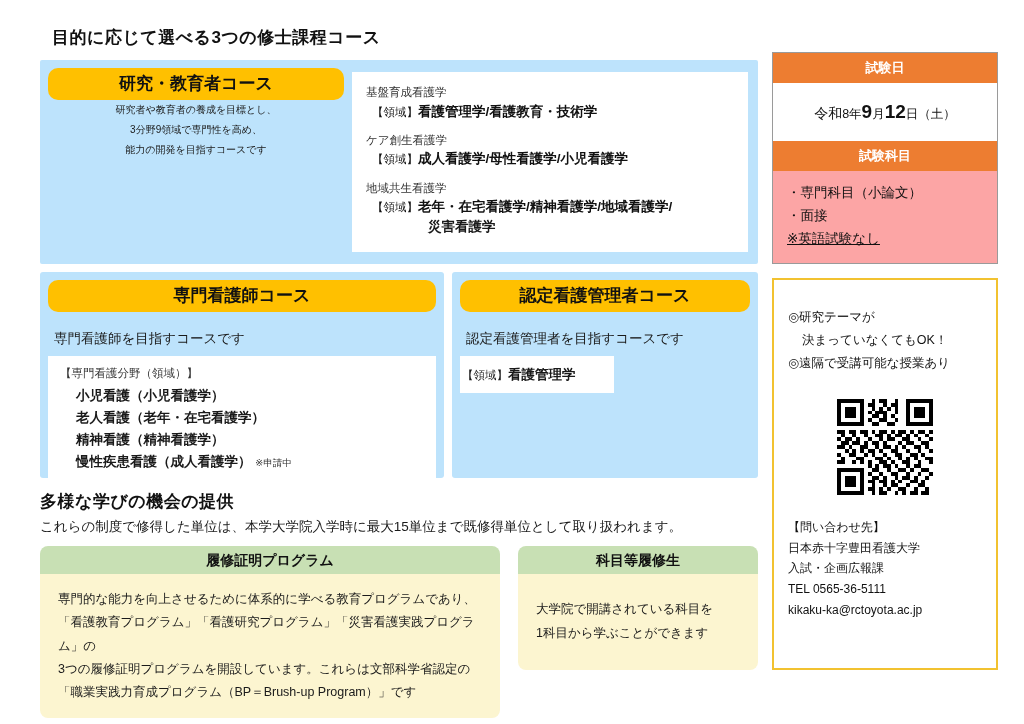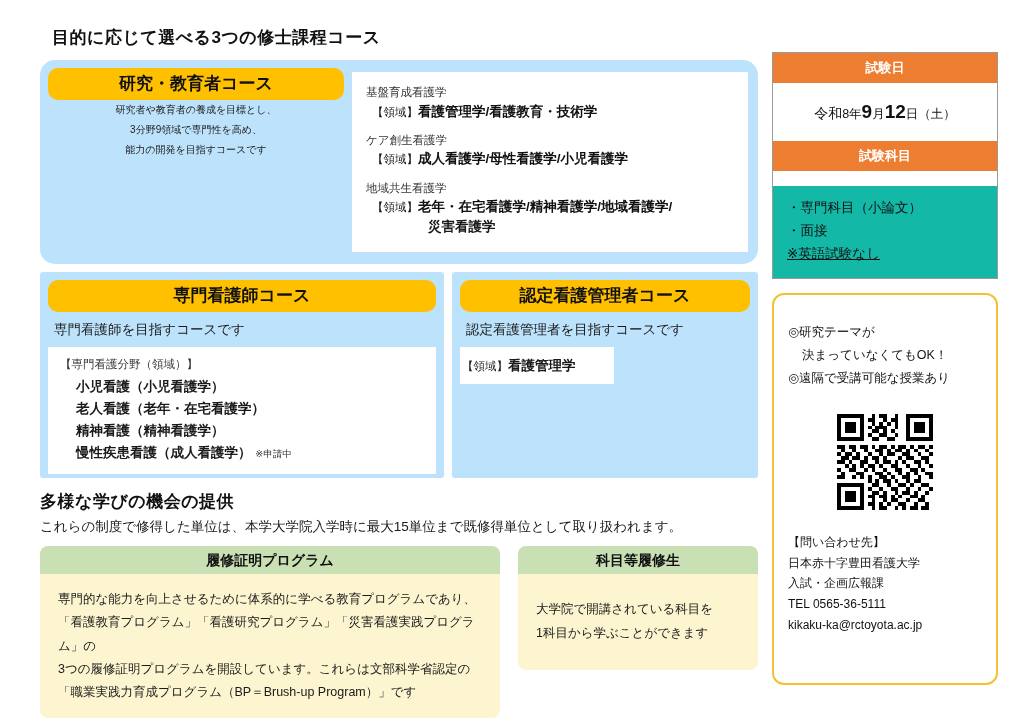--- a/index.html
+++ b/index.html
@@ -42,21 +42,21 @@
   .section-sub {
     font-size: 13.5px;
     color: #1a1a1a;
     margin: 0 0 10px 0;
     line-height: 1.45;
   }
 
   
   .blue-panel {
     background: #bde3fc;
-    border-radius: 15px;
+    border-radius: 2px;
     position: relative;
     padding: 0;
   }
   .panel-a {
     height: 204px;
     margin-bottom: 8px;
   }
   .panel-b {
     height: 206px;
     display: flex;
@@ -135,21 +135,21 @@
   }
   .courseC {
     width: 306px;
     background: #bde3fc;
     border-radius: 3px;
     position: relative;
   }
   .inner-pad { padding: 8px; }
   .course-lead {
     font-size: 13.5px;
-    padding: 9px 4px 8px 6px;
+    padding: 18px 4px 8px 6px;
     color: #1a1a1a;
   }
   .white-card {
     background: #ffffff;
     padding: 10px 12px;
   }
   .spec-head {
     font-size: 11.5px;
     color: #333;
     margin-bottom: 4px;
@@ -236,33 +236,32 @@
     color: #111;
   }
   .exam-date .big {
     font-size: 19px;
     font-weight: bold;
   }
   .exam-date .sm {
     font-size: 12.5px;
   }
   .exam-sub {
-    background: #14b8a6;
+    background: #fca5a5;
     padding: 10px 12px 12px 14px;
     font-size: 13.5px;
     line-height: 1.72;
     color: #111;
-    margin-top: 15px;
   }
   .underline-note { text-decoration: underline; }
 
   .info-box {
     margin-top: 14px;
     border: 2px solid #f2c230;
-    border-radius: 12px;
+    border-radius: 0;
     background: #ffffff;
     box-sizing: border-box;
     padding: 26px 14px 16px 14px;
     height: 392px;
   }
   .info-line {
     font-size: 12.5px;
     line-height: 1.85;
     color: #111;
   }

